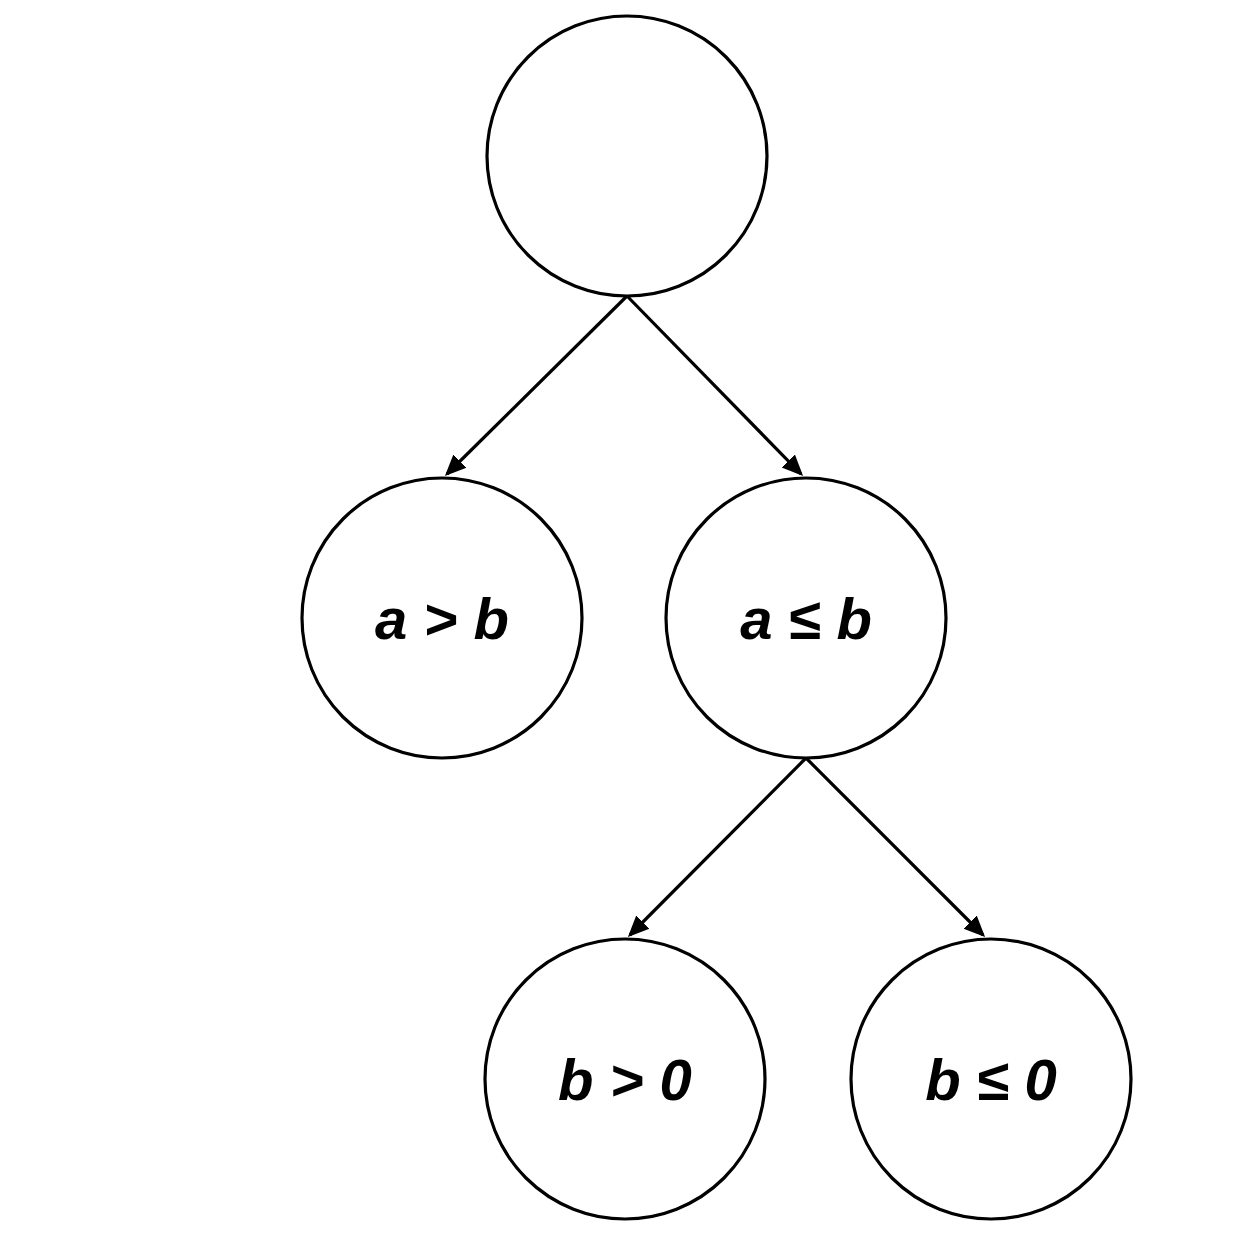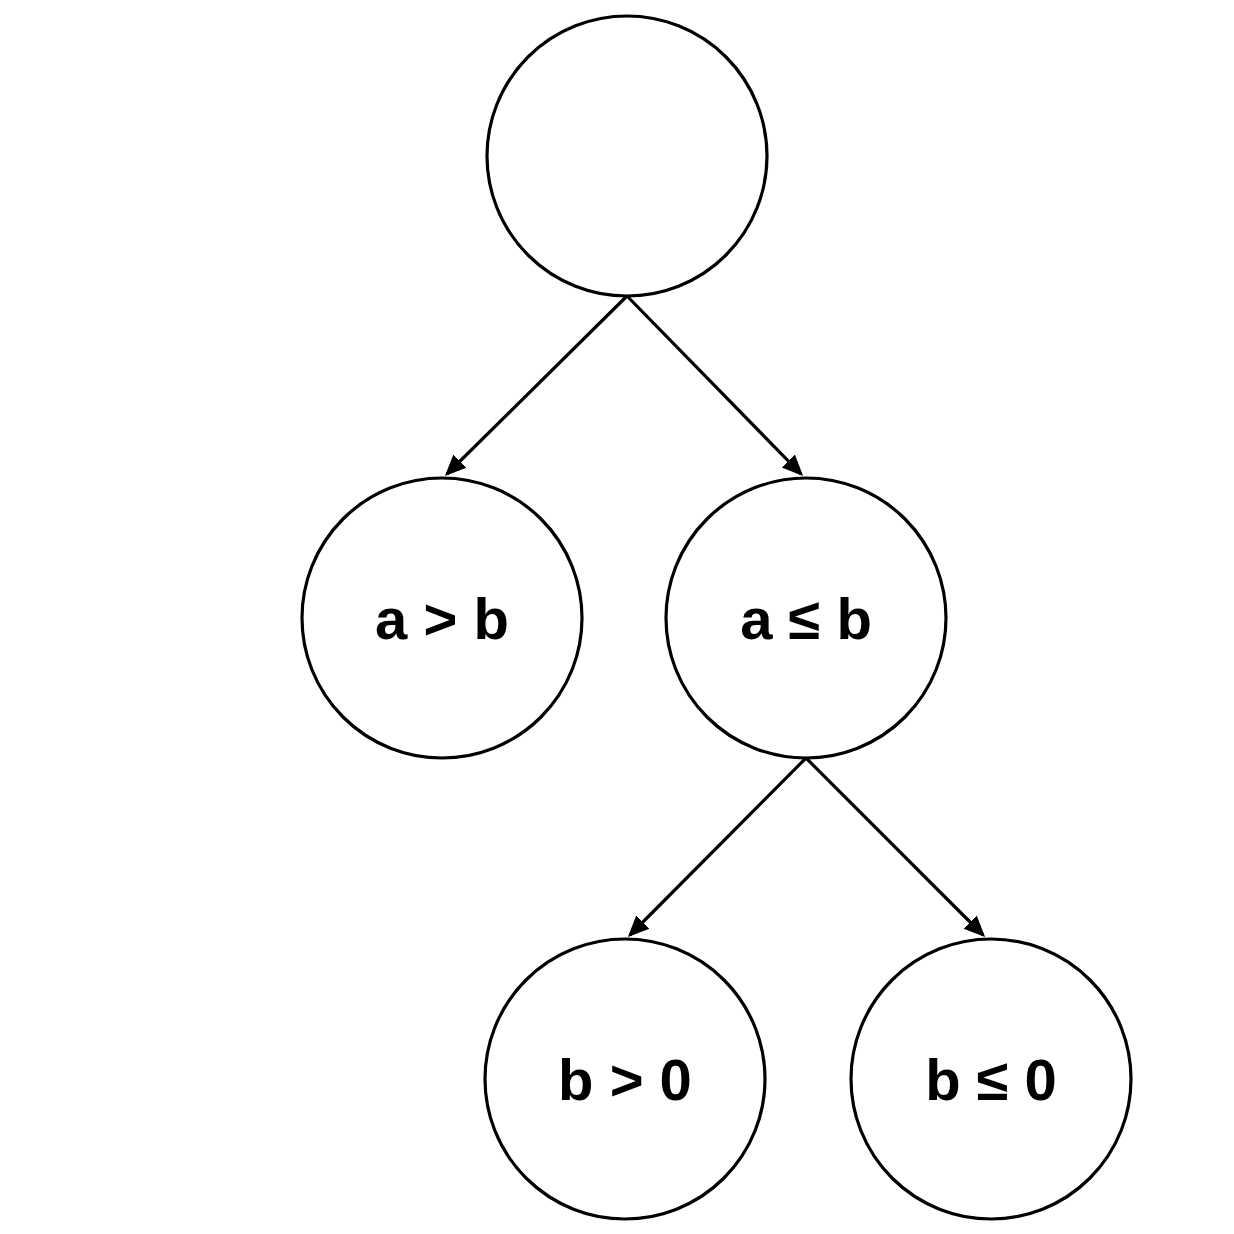--- a/index.html
+++ b/index.html
@@ -7,20 +7,21 @@
     padding: 0;
     width: 1234px;
     height: 1234px;
     background: var(--bg, #ffffff);
     overflow: hidden;
   }
   .canvas {
     position: relative;
     width: 990px;
     height: 1234px;
+    font-style: italic;
   }
   svg {
     display: block;
   }
   .node-circle {
     fill: var(--bg, #ffffff);
     stroke: var(--stroke, #000000);
     stroke-width: 3.2;
   }
   .edge-line {

